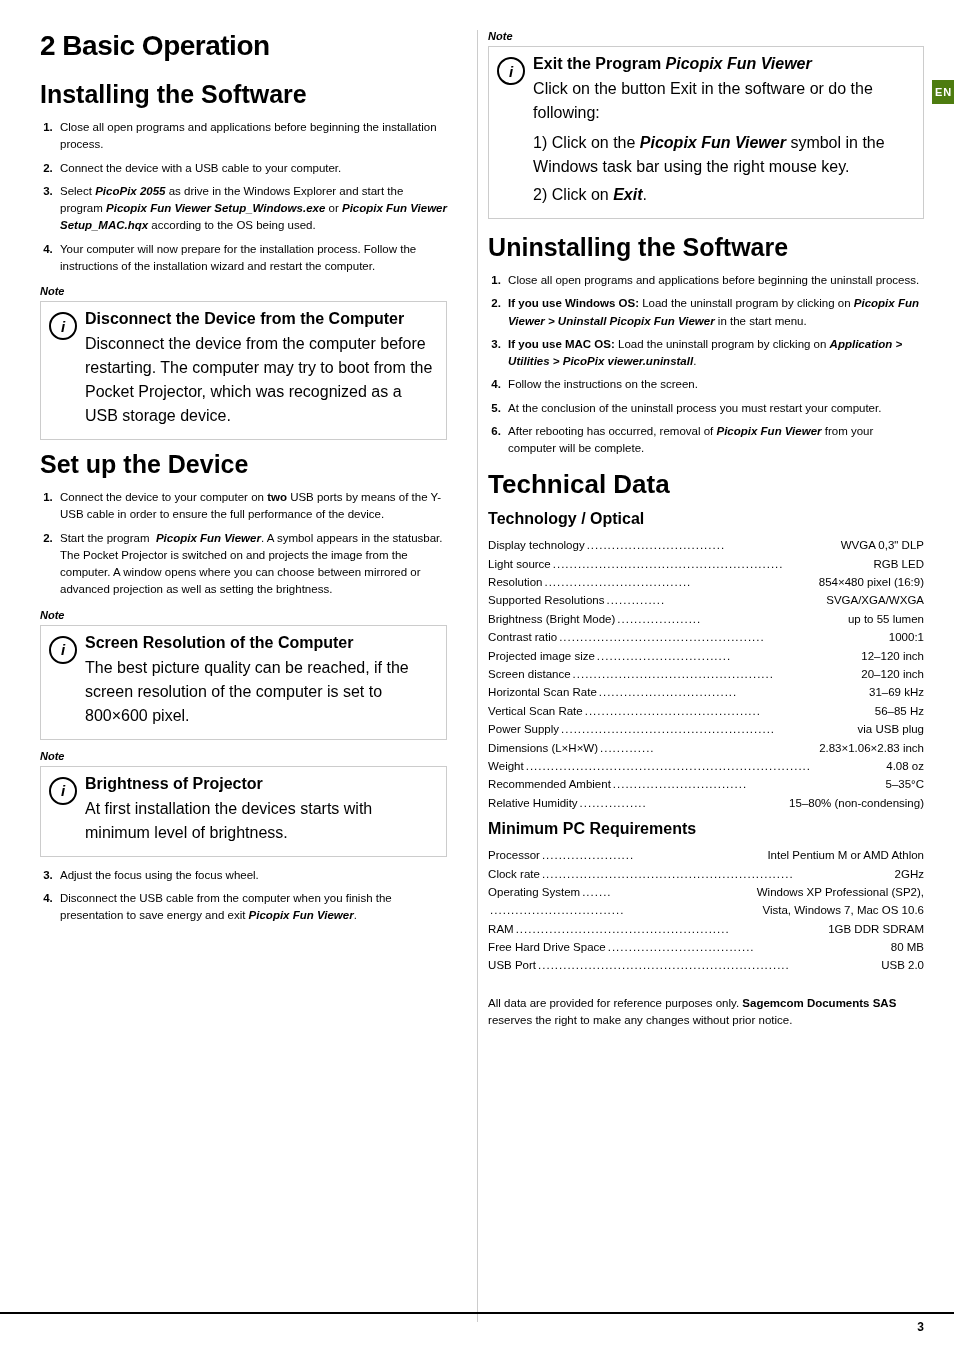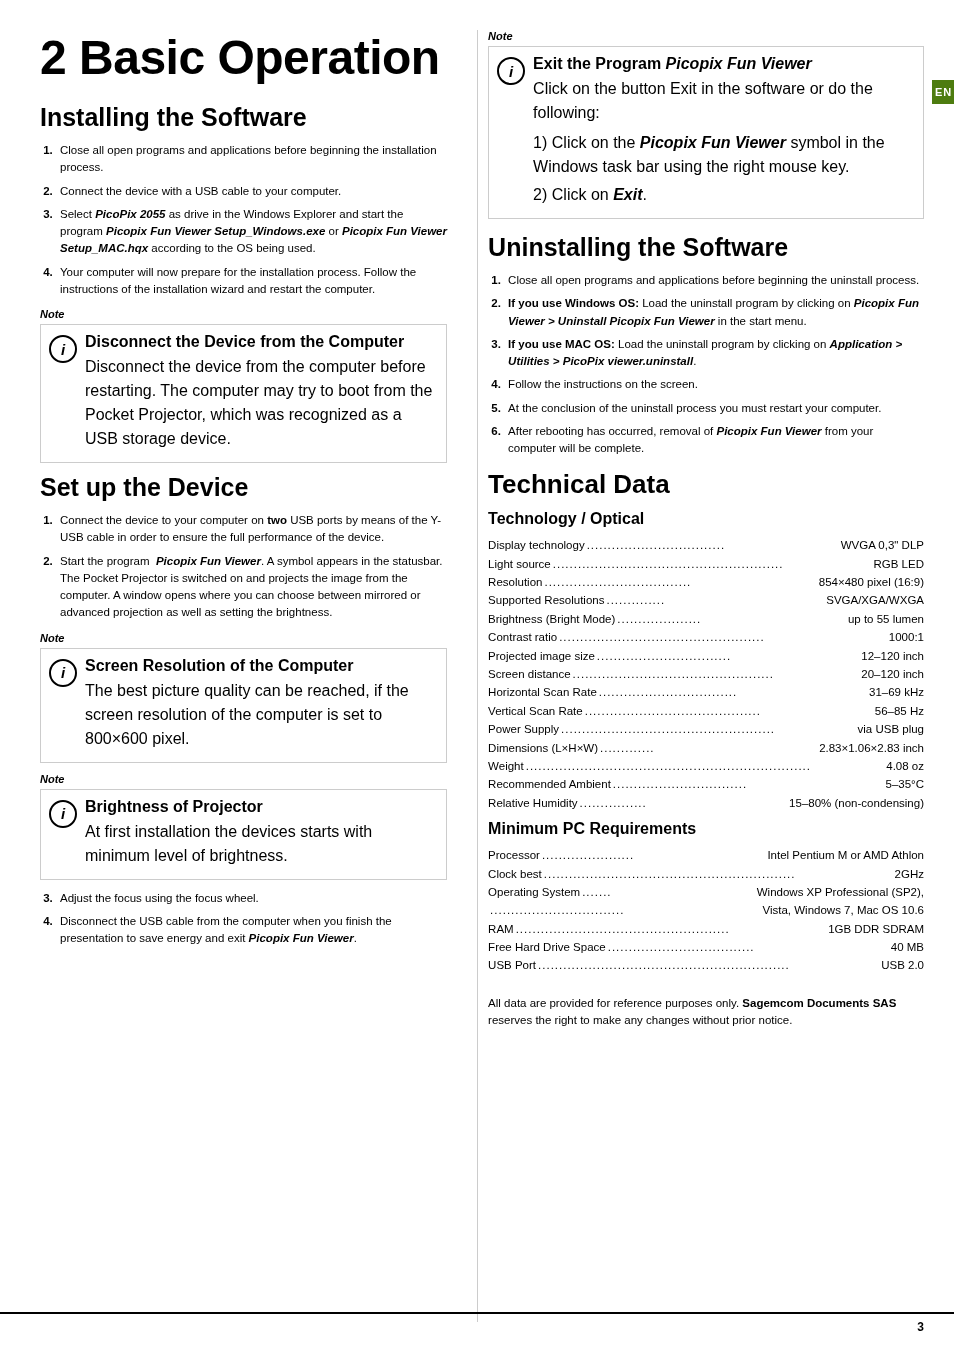--- a/index.html
+++ b/index.html
@@ -41,21 +41,21 @@
     .left-col {
       width: 440px;
       padding-right: 30px;
     }
     .right-col {
       width: 450px;
       padding-left: 10px;
       border-left: 1px solid #ccc;
     }
     h1.page-title {
-      font-size: 48px;
+      font-size: 28px;
       font-weight: bold;
       margin-bottom: 18px;
       letter-spacing: -0.5px;
     }
     h2.section-title {
       font-size: 25px;
       font-weight: bold;
       margin-bottom: 10px;
       margin-top: 10px;
     }
@@ -334,21 +334,21 @@
 
       <h3 class="sub-section-title">Minimum PC Requirements</h3>
 
       <div class="tech-table">
         <div class="tech-row">
             <span>Processor</span>
             <span style="flex:1; padding: 0 2px; overflow:hidden; white-space:nowrap; letter-spacing:1px;">......................</span>
             <span>Intel Pentium M or AMD Athlon</span>
           </div>
         <div class="tech-row">
-            <span>Clock best</span>
+            <span>Clock rate</span>
             <span style="flex:1; padding: 0 2px; overflow:hidden; white-space:nowrap; letter-spacing:1px;">............................................................</span>
             <span>2GHz</span>
           </div>
         <div class="tech-row">
             <span>Operating System</span>
             <span style="flex:1; padding: 0 2px; overflow:hidden; white-space:nowrap; letter-spacing:1px;">.......</span>
             <span>Windows XP Professional (SP2),</span>
           </div>
         <div class="tech-row">
             <span></span>
@@ -356,21 +356,21 @@
             <span>Vista, Windows 7, Mac OS 10.6</span>
           </div>
         <div class="tech-row">
             <span>RAM</span>
             <span style="flex:1; padding: 0 2px; overflow:hidden; white-space:nowrap; letter-spacing:1px;">...................................................</span>
             <span> 1GB DDR SDRAM</span>
           </div>
         <div class="tech-row">
             <span>Free Hard Drive Space</span>
             <span style="flex:1; padding: 0 2px; overflow:hidden; white-space:nowrap; letter-spacing:1px;">...................................</span>
-            <span>40 MB</span>
+            <span>80 MB</span>
           </div>
         <div class="tech-row">
             <span>USB Port</span>
             <span style="flex:1; padding: 0 2px; overflow:hidden; white-space:nowrap; letter-spacing:1px;">............................................................</span>
             <span>USB 2.0</span>
           </div>
       </div>
 
       <p style="margin-top:20px; line-height:1.5; font-size:11.5px;">All data are provided for reference purposes only. <strong>Sagemcom Documents SAS</strong> reserves the right to make any changes without prior notice.</p>
     </div>

